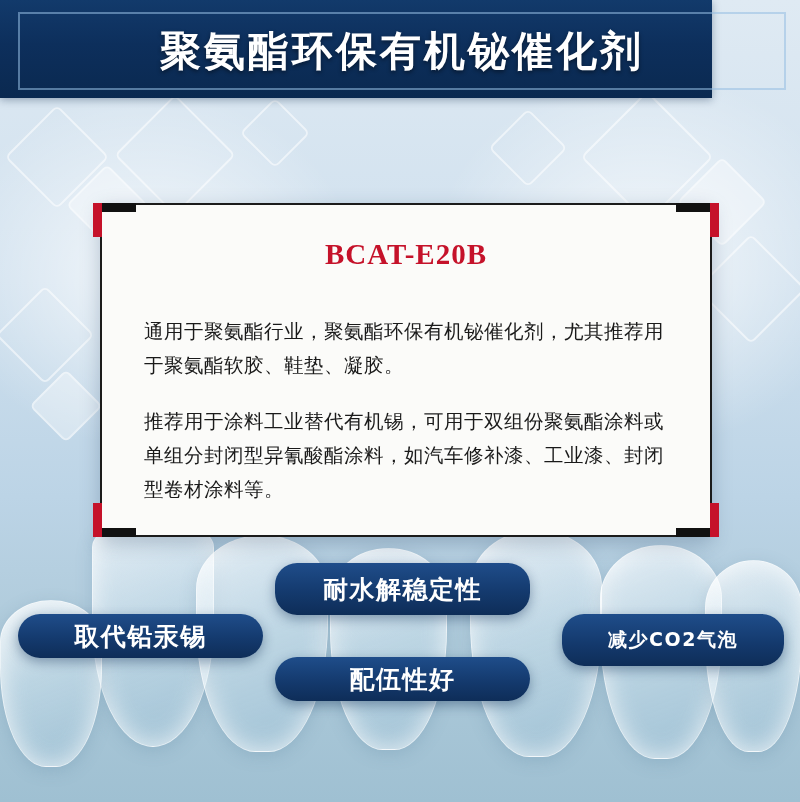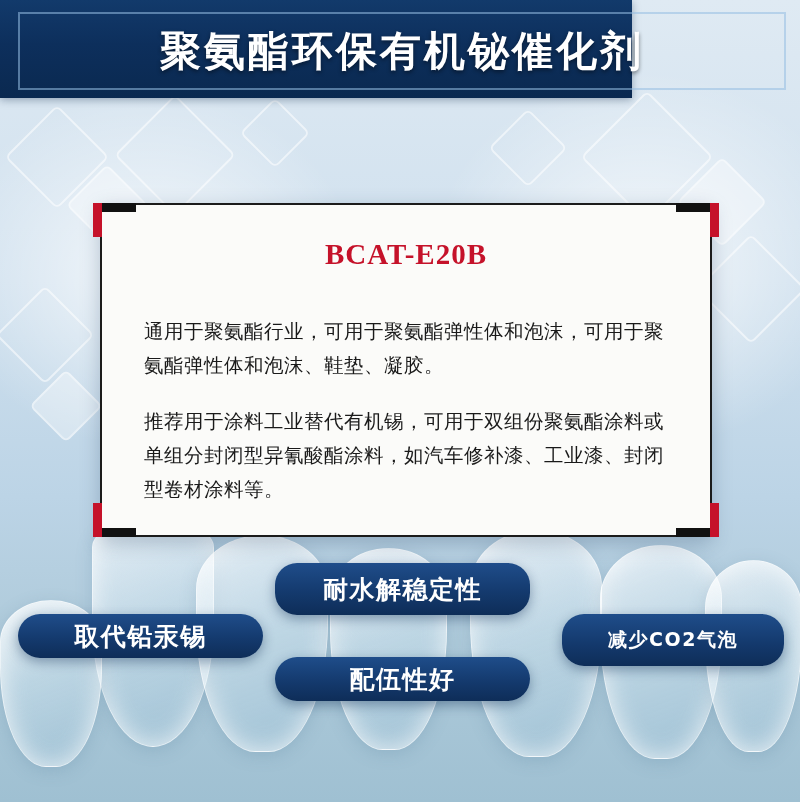--- a/index.html
+++ b/index.html
@@ -41,21 +41,21 @@
     border-radius: 50% 50% 45% 45% / 25% 25% 60% 60%;
     background: linear-gradient(160deg, rgba(255,255,255,0.62) 0%, rgba(221,238,247,0.35) 45%, rgba(150,190,215,0.25) 100%);
     border: 1px solid rgba(255,255,255,0.7);
     box-shadow: inset 0 0 24px rgba(255,255,255,0.75), 0 4px 16px rgba(90,130,160,0.25);
   }
 
   
   .header {
     position: absolute;
     left: 0; top: 0;
-    width: 632px;
+    width: 712px;
     height: 98px;
     background: linear-gradient(180deg, #123a6b 0%, #0d2f5c 45%, #0a2950 100%);
     box-shadow: 0 2px 8px rgba(10,35,70,0.35);
   }
   .header-inner {
     position: absolute;
     left: 18px; top: 12px;
     width: 764px; height: 74px;
     border: 2px solid rgba(150,190,225,0.55);
     display: flex;
@@ -210,21 +210,21 @@
         <div class="h"></div>
       </div>
     <div class="corner br">
         <div class="v"></div>
         <div class="h"></div>
       </div>
 
     <div class="product-code">BCAT-E20B</div>
 
     <div class="card-body">
-      <p class="para">通用于聚氨酯行业，可用于聚氨酯弹性体和泡沫，可用于聚氨酯弹性体和泡沫、鞋垫、凝胶。</p>
+      <p class="para">通用于聚氨酯行业，聚氨酯环保有机铋催化剂，尤其推荐用于聚氨酯软胶、鞋垫、凝胶。</p>
       <p class="para">推荐用于涂料工业替代有机锡，可用于双组份聚氨酯涂料或单组分封闭型异氰酸酯涂料，如汽车修补漆、工业漆、封闭型卷材涂料等。</p>
     </div>
   </div>
 
   <div class="pill pill-1">
     <span>耐水解稳定性</span>
   </div>
   <div class="pill pill-2">
     <span>取代铅汞锡</span>
   </div>

